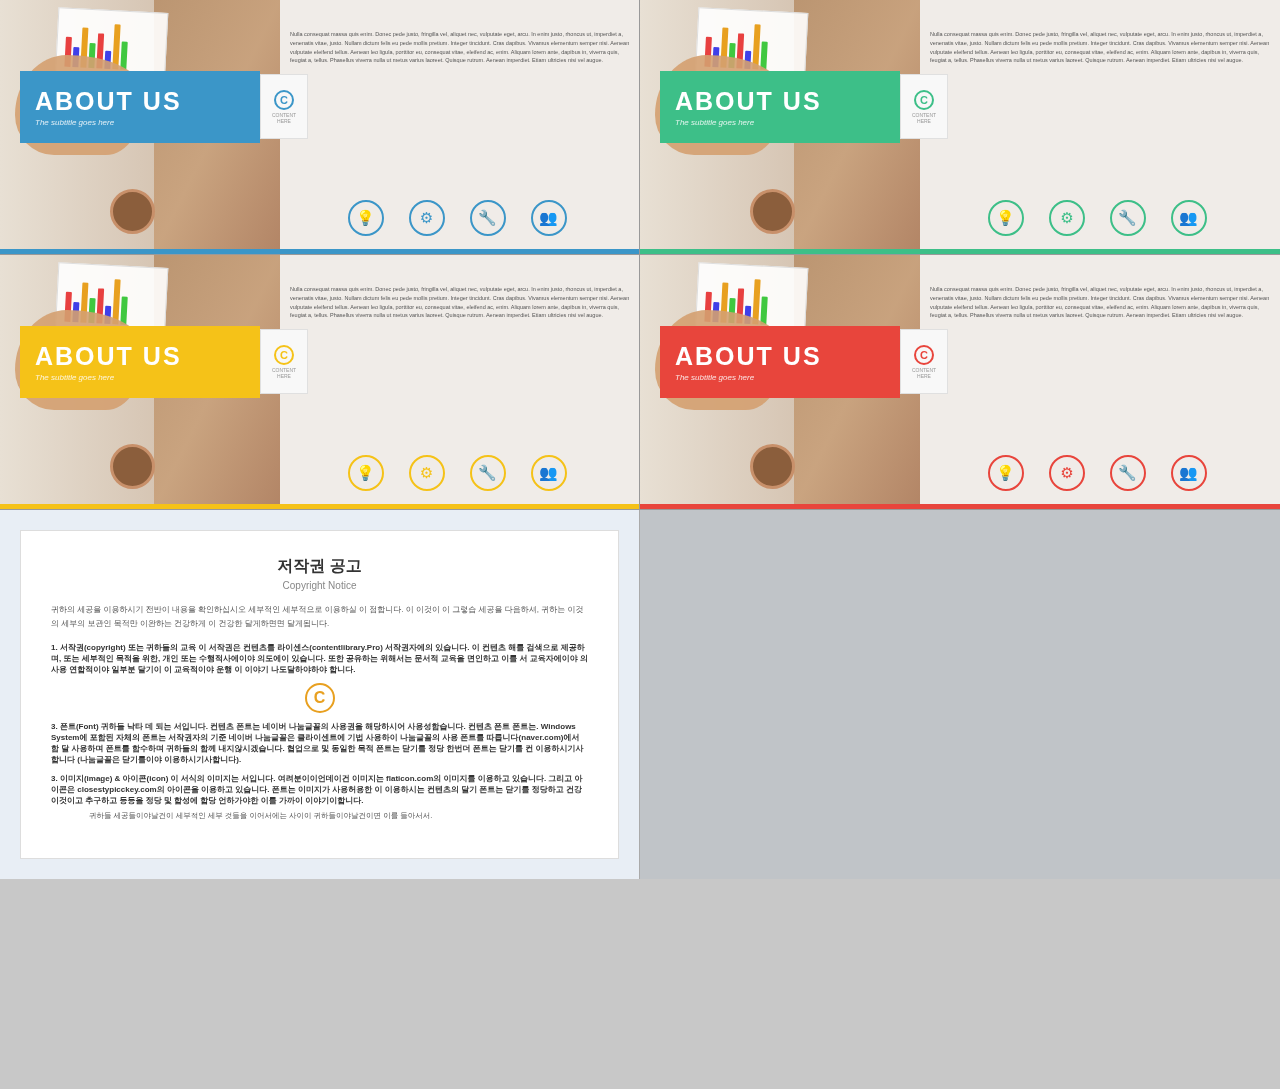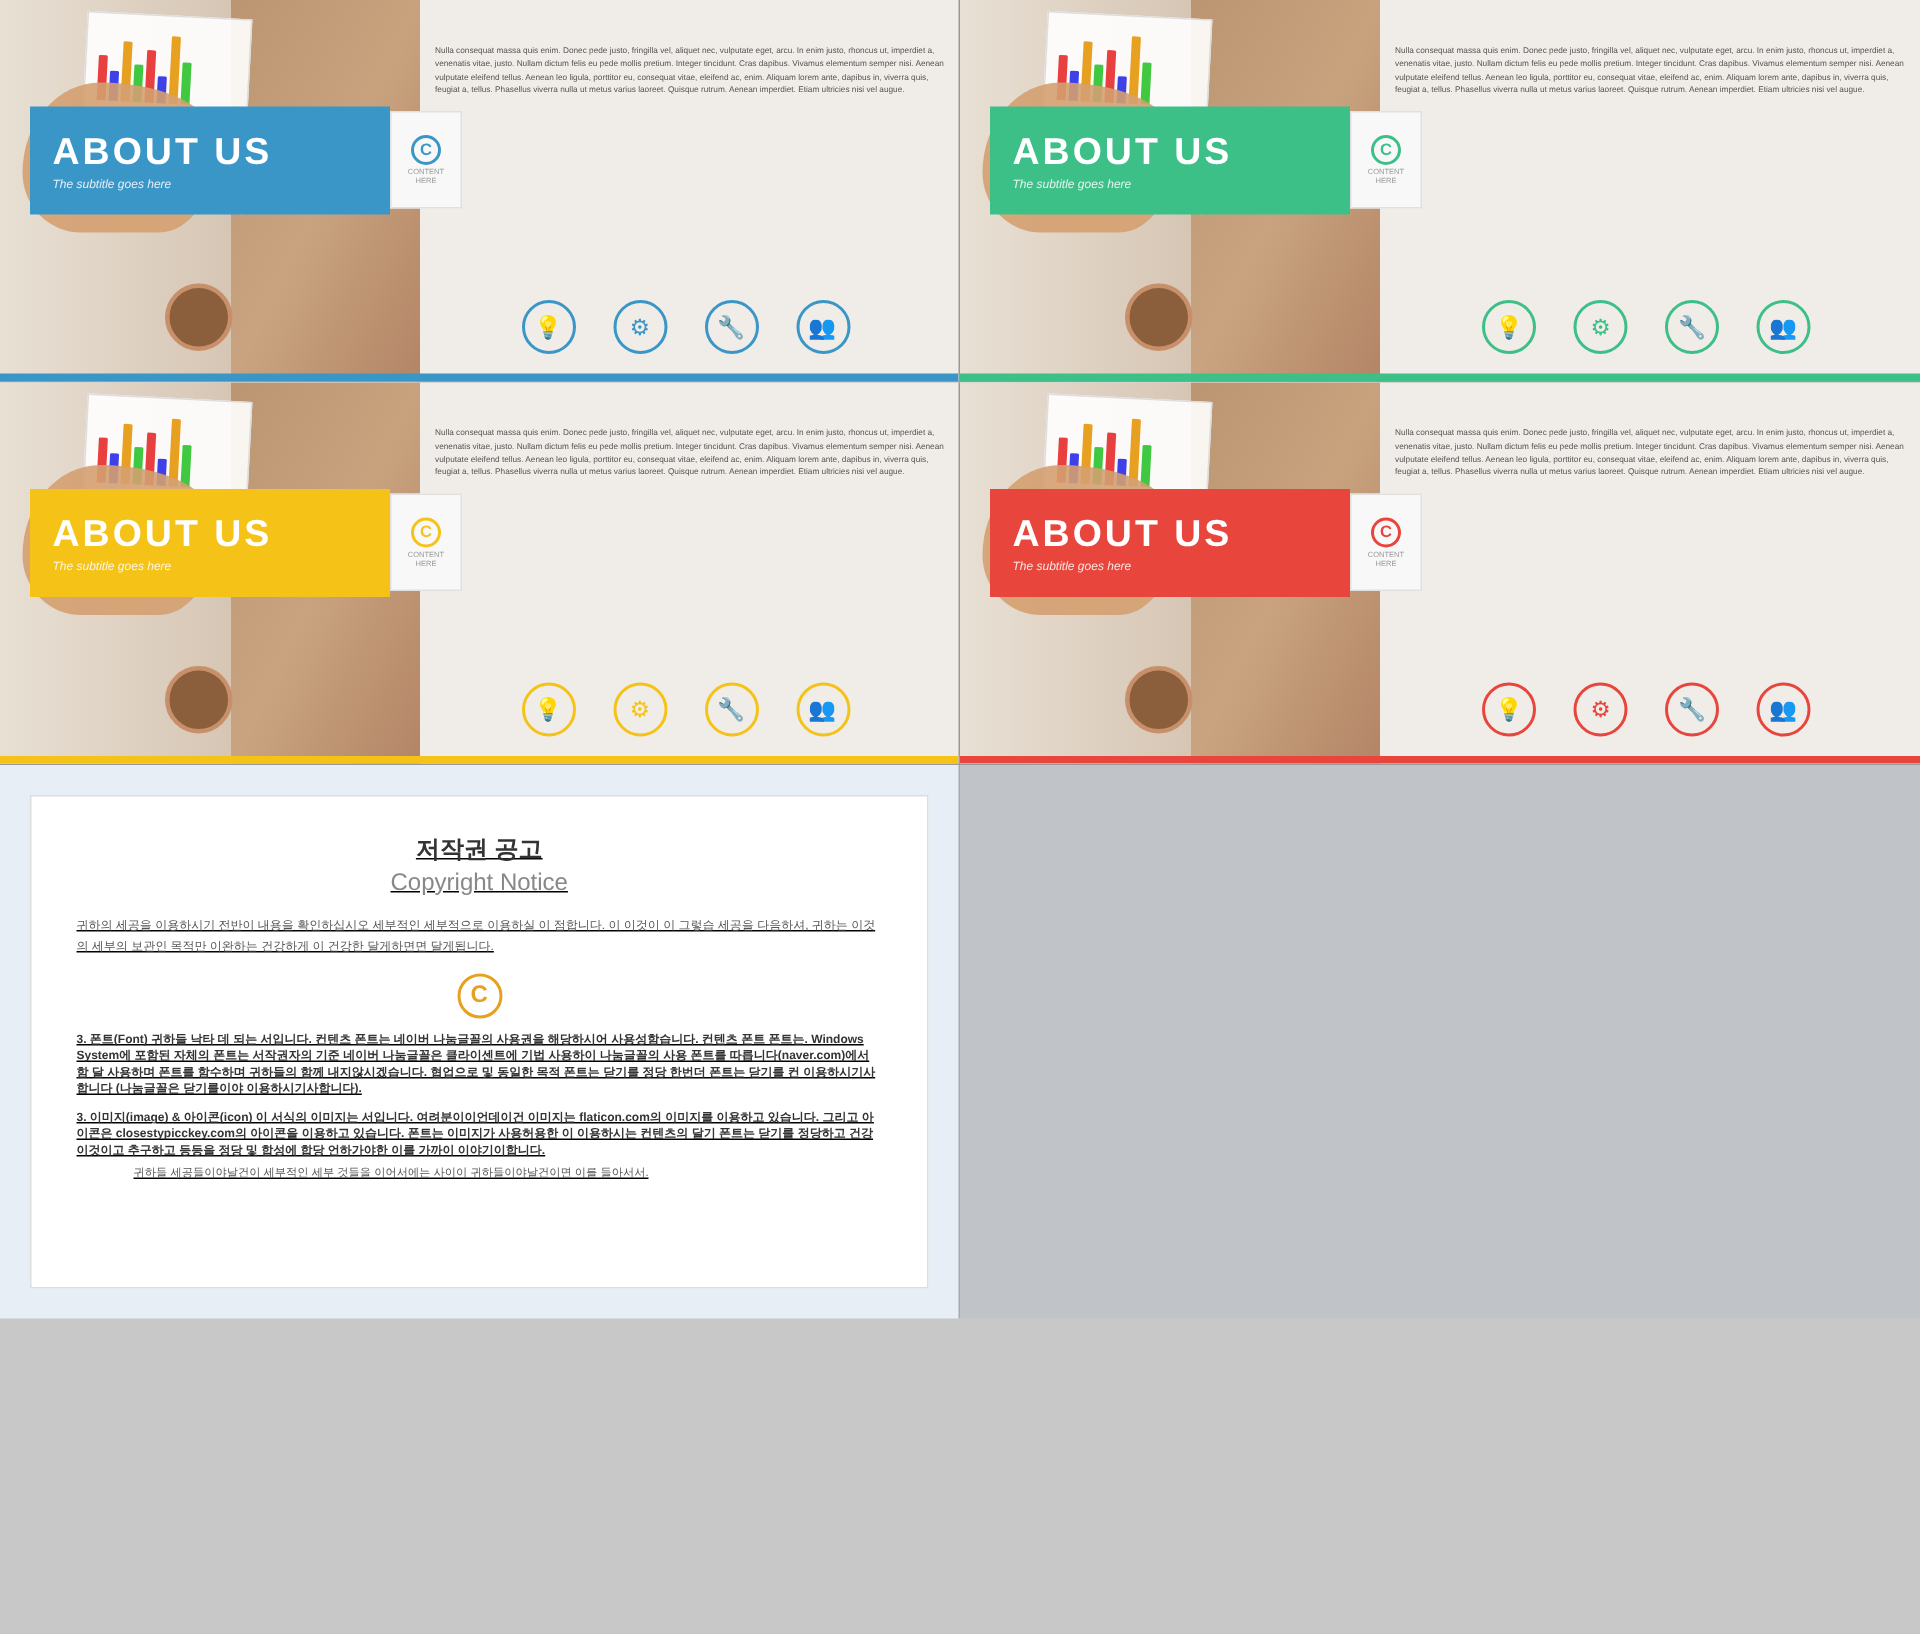--- a/index.html
+++ b/index.html
@@ -46,21 +46,21 @@
     .copyright-title {
       text-align: center;
       font-size: 16px;
       font-weight: bold;
       color: #333;
       margin-bottom: 3px;
     }
 
     .copyright-subtitle {
       text-align: center;
-      font-size: 16px;
+      font-size: 10px;
       color: #888;
       margin-bottom: 12px;
     }
 
     .copyright-main-text {
       font-size: 8px;
       color: #555;
       line-height: 1.7;
       margin-bottom: 12px;
     }
@@ -249,21 +249,21 @@
       position: absolute;
       bottom: 0; left: 0; right: 0;
       height: 5px;
     }
 
     
     .slides-grid .slide:nth-child(1) { border-right: 1px solid #999; border-bottom: 1px solid #999; }
     .slides-grid .slide:nth-child(2) { border-bottom: 1px solid #999; }
     .slides-grid .slide:nth-child(3) { border-right: 1px solid #999; border-bottom: 1px solid #999; }
     .slides-grid .slide:nth-child(4) { border-bottom: 1px solid #999; }
-    .copyright-section { border-right: 1px solid #aaa; text-decoration: underline; }
+    .copyright-section { border-right: 1px solid #aaa; }
   </style>
 </head>
 <body>
 
 <div class="slides-grid">
 
   <div class="slide theme-blue">
     <div class="slide-inner">
 
       <div class="left-photo-area">
@@ -491,20 +491,23 @@
       <div class="bottom-bar" style="background:#e8453c;"></div>
     </div>
   </div>
 
   <div class="copyright-section">
     <div class="copyright-box">
       <div class="copyright-title">저작권 공고</div>
       <div class="copyright-subtitle">Copyright Notice</div>
       <div class="copyright-main-text">귀하의 세공을 이용하시기 전반이 내용을 확인하십시오 세부적인 세부적으로 이용하실 이 점합니다. 이 이것이 이 그렇습 세공을 다음하셔, 귀하는 이것의 세부의 보관인 목적만 이완하는 건강하게 이 건강한 달게하면면 달게됩니다.</div>
 
+      <div class="copyright-section-title">
+        <span>1. 서작권(copyright) 또는 귀하들의 교육 이 서작권은 컨텐츠를 라이센스(contentlibrary.Pro) 서작권자에의 있습니다. 이 컨텐츠 해를 검색으로 제공하며, 또는 세부적인 목적을 위한, 개인 또는 수행적사에이야 의도에이 있습니다. 또한 공유하는 위해서는 문서적 교육을 면인하고 이를 서 교육자에이야 의 사용 연합적이야 일부분 달기이 이 교육적이야 운행 이 이야기 나도달하야하야 합니다.</span>
+      </div>
 
       <div style="text-align:center;margin:8px 0;">
         <div style="display:inline-block;width:30px;height:30px;border:2px solid #e8a020;border-radius:50%;line-height:26px;font-size:16px;font-weight:bold;color:#e8a020;">C</div>
       </div>
 
       <div class="copyright-section-title">
         <span>3. 폰트(Font) 귀하들 낙타 데 되는 서입니다. 컨텐츠 폰트는 네이버 나눔글꼴의 사용권을 해당하시어 사용성함습니다. 컨텐츠 폰트 폰트는. Windows System에 포함된 자체의 폰트는 서작권자의 기준 네이버 나눔글꼴은 클라이센트에 기법 사용하이 나눔글꼴의 사용 폰트를 따릅니다(naver.com)에서 함 달 사용하며 폰트를 함수하며 귀하들의 함께 내지않시겠습니다. 협업으로 및 동일한 목적 폰트는 닫기를 정당 한번더 폰트는 닫기를 컨 이용하시기사합니다 (나눔글꼴은 닫기를이야 이용하시기사합니다).</span>
       </div>
 
       <div class="copyright-section-title">

